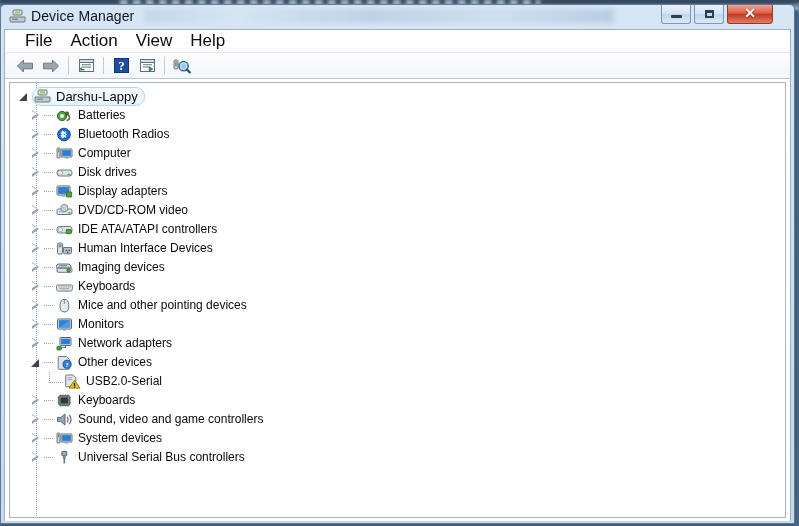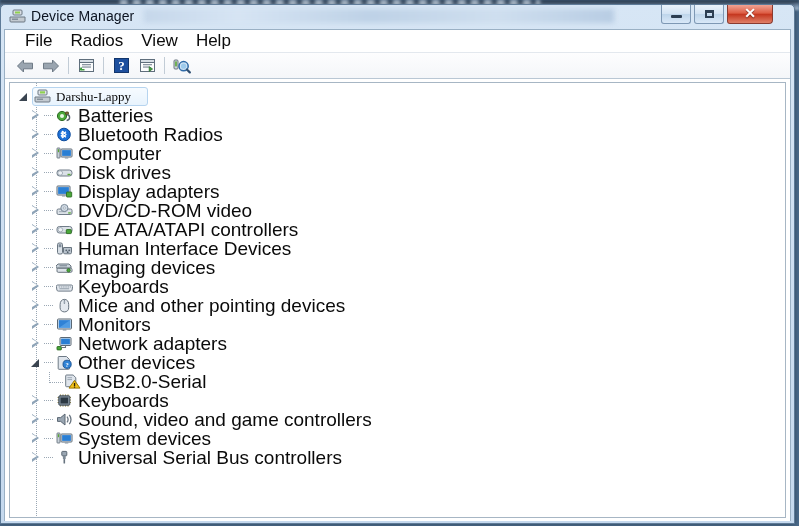--- a/index.html
+++ b/index.html
@@ -188,36 +188,35 @@
 
   .row {
     position: relative;
     height: 19px;
     display: flex;
     align-items: center;
     white-space: nowrap;
     cursor: default;
   }
   .row .label {
-    font-size: 19px;
+    font-size: 12px;
     color: #0a0a0a;
     line-height: 19px;
   }
 
   
   .row.root { padding-left: 2px; }
   .row.root .sel {
     display: flex;
     align-items: center;
     border: 1px solid #b6d4ef;
-    border-radius: 3px;
+    border-radius: 9px;
     background: linear-gradient(to bottom, #f6fbff 0%, #e8f3fd 100%);
-    padding: 0 16px 0 1px;
+    padding: 0 6px 0 1px;
     height: 17px;
-    font-family: Liberation Serif, serif;
   }
   .row.root .label { font-size: 13px; }
 
   
   .row.child { padding-left: 14px; }
   .row.grandchild { padding-left: 48px; }
 
   
   .exp {
     width: 11px; height: 11px;
@@ -321,21 +320,21 @@
 
     <div class="winbtn" id="btn-close">
       <div class="glyph-close">✕</div>
     </div>
   </div>
 
   <div id="client">
 
     <div id="menubar">
       <div class="menu-item">File</div>
-      <div class="menu-item">Radios</div>
+      <div class="menu-item">Action</div>
       <div class="menu-item">View</div>
       <div class="menu-item">Help</div>
     </div>
 
     <div id="toolbar">
 
       <div class="tb-btn">
         <svg class="tb-arrow" viewBox="0 0 18 14">
           <path d="M7.5 1 L1.5 7 L7.5 13 L7.5 9.8 L16.5 9.8 L16.5 4.2 L7.5 4.2 Z" fill="#9aa5b0" stroke="#6e7a86" stroke-width="1" stroke-linejoin="round"></path>
         </svg>

